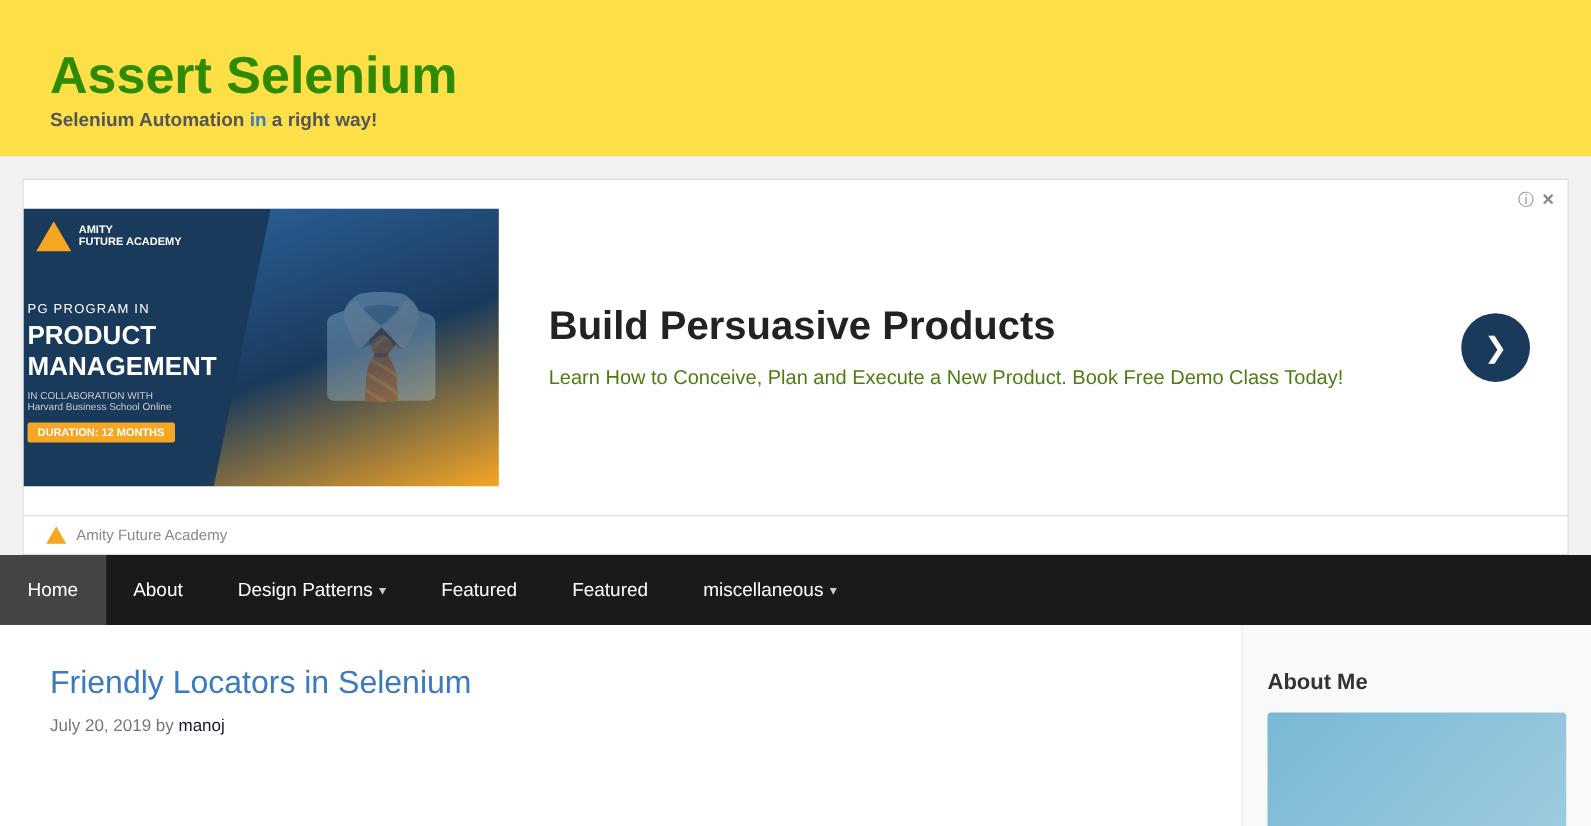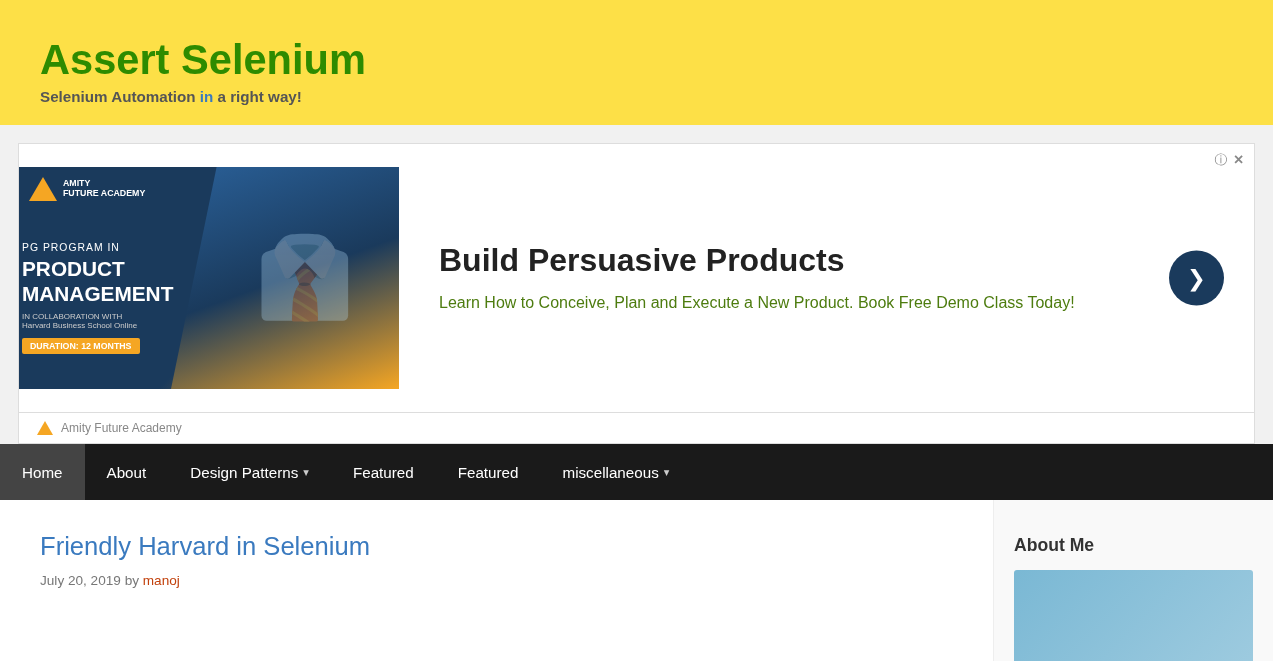--- a/index.html
+++ b/index.html
@@ -249,21 +249,21 @@
       color: #3a7abf;
       text-decoration: none;
       line-height: 1.3;
     }
     .post-meta {
       margin-top: 10px;
       font-size: 0.85rem;
       color: #777;
     }
     .post-meta a {
-      color: #c2410c;
+      color: #0f172a;
       text-decoration: none;
     }
 
     .sidebar-title {
       font-size: 1.1rem;
       font-weight: bold;
       color: #333;
       margin-bottom: 14px;
       margin-top: 15px;
     }
@@ -347,21 +347,21 @@
   </a>
   <a class="nav-item">
     <span>miscellaneous</span>
     <span class="nav-chevron">▾</span>
   </a>
 </nav>
 
 <div class="main-layout">
   <div class="content-area">
     <article>
-      <a class="post-title" href="#">Friendly Harvard in Selenium</a>
+      <a class="post-title" href="#">Friendly Locators in Selenium</a>
       <div class="post-meta"><span>July 20, 2019 </span><span>by </span><a href="#">manoj</a></div>
     </article>
   </div>
 
   <aside class="sidebar">
     <div class="sidebar-title">About Me</div>
     <div class="sidebar-avatar"></div>
   </aside>
 </div>
 

